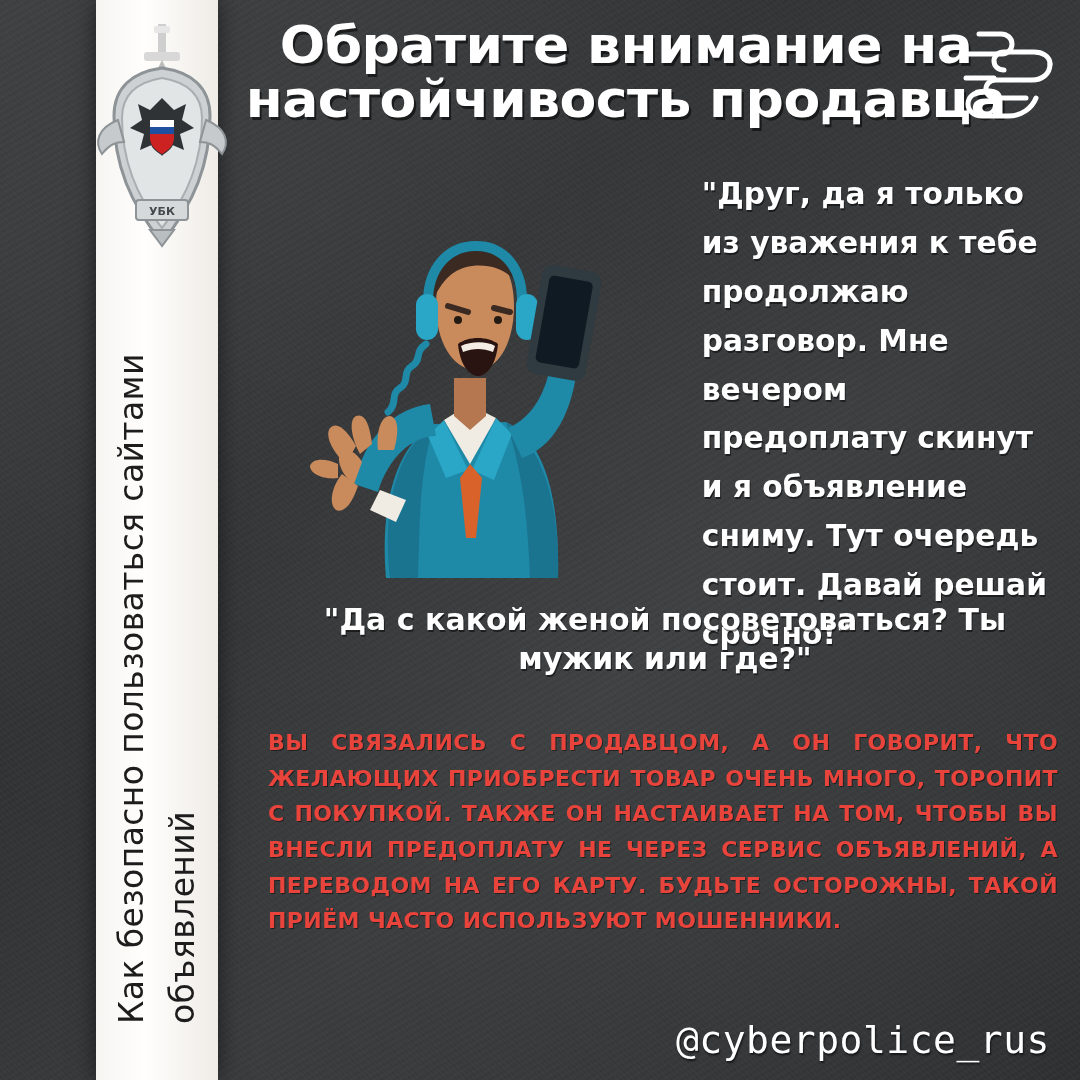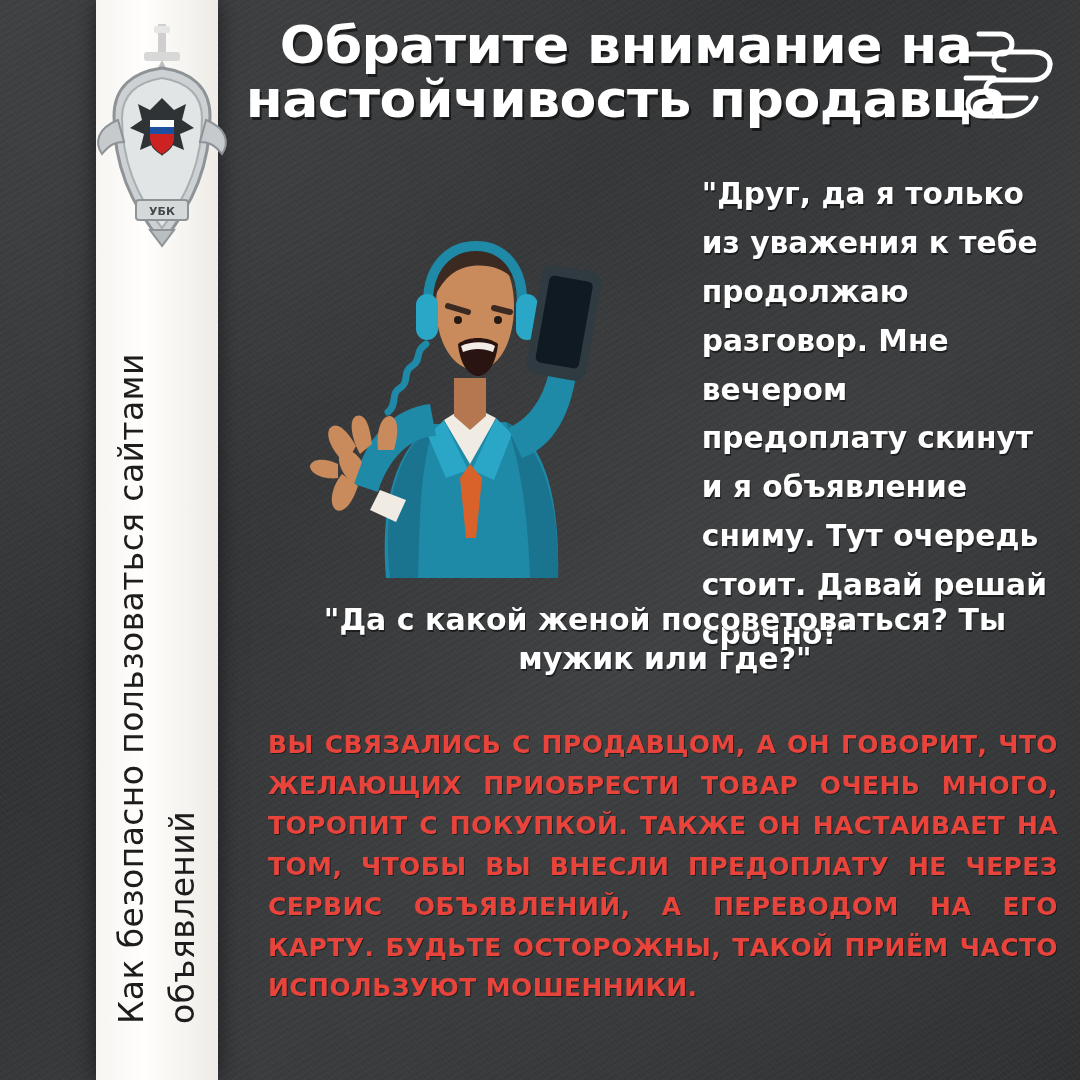--- a/index.html
+++ b/index.html
@@ -146,21 +146,21 @@
 
   
   .body-text {
     position: absolute;
     left: 268px;
     top: 725px;
     width: 790px;
     color: #e8443c;
     font-family: "DejaVu Sans", sans-serif;
     font-weight: 700;
-    font-size: 25px;
+    font-size: 22px;
     line-height: 1.62;
     text-align: justify;
     text-transform: uppercase;
     letter-spacing: .4px;
     z-index: 4;
     text-shadow: 1px 1px 0 rgba(0,0,0,.45);
   }
 
   
   .handle {
@@ -289,14 +289,15 @@
       <path d="M112 312 l26 10 l-10 22 l-26 -12 Z" fill="#f0ece4"></path>
     </svg>
   </div>
 
   <div class="quote">"Друг, да я только из уважения к тебе продолжаю разговор. Мне вечером предоплату скинут и я объявление сниму. Тут очередь стоит. Давай решай срочно!"</div>
 
   <div class="quote-wide">"Да с какой женой посоветоваться? Ты мужик или где?"</div>
 
   <div class="body-text">Вы связались с продавцом, а он говорит, что желающих приобрести товар очень много, торопит с покупкой. Также он настаивает на том, чтобы вы внесли предоплату не через сервис объявлений, а переводом на его карту. Будьте осторожны, такой приём часто используют мошенники.</div>
 
+  <div class="handle">@cyberpolice_rus</div>
 
 </div>
 
 </body></html>

